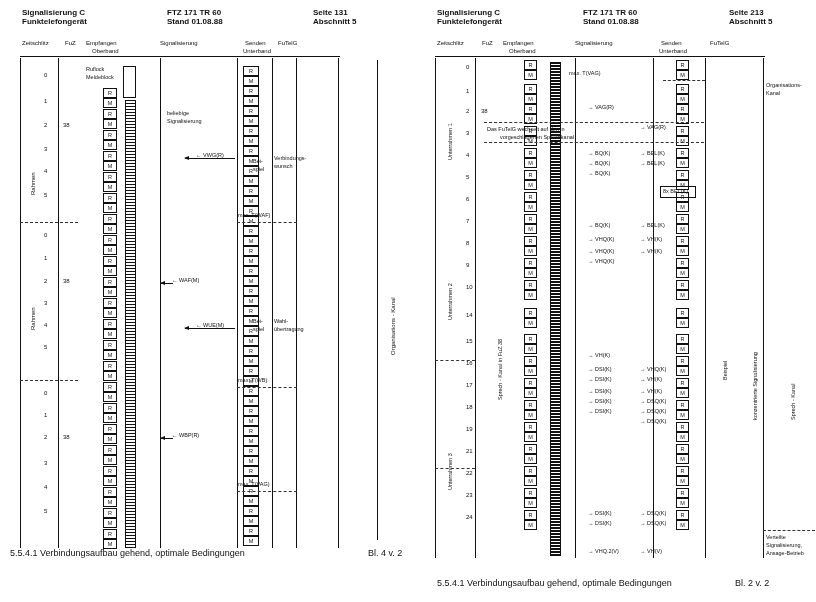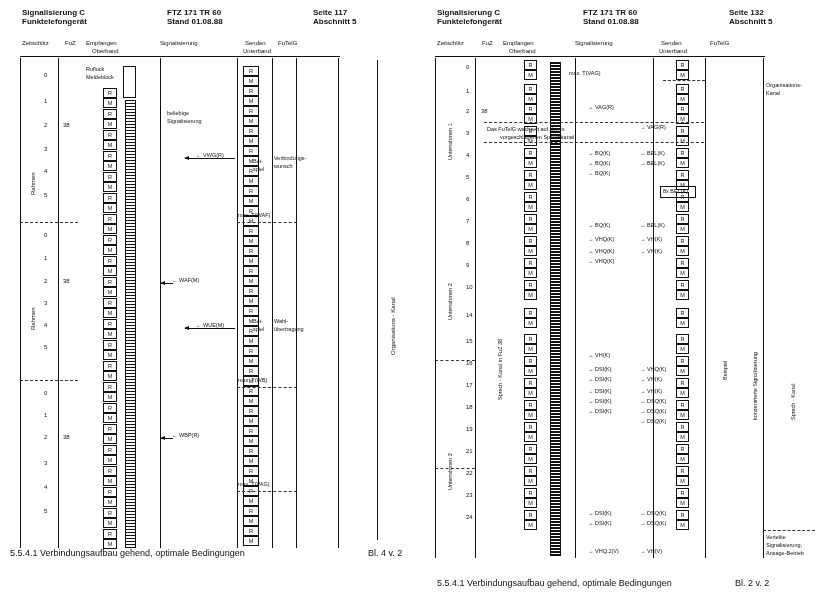--- a/index.html
+++ b/index.html
@@ -27,21 +27,21 @@
 <body>
 
 <div class="page">
 
   <div>
 
     <div class="t s8 b" style="left:22px;top:8px;">Signalisierung C</div>
     <div class="t s8 b" style="left:22px;top:17px;">Funktelefongerät</div>
     <div class="t s8 b" style="left:167px;top:8px;">FTZ 171 TR 60</div>
     <div class="t s8 b" style="left:167px;top:17px;">Stand 01.08.88</div>
-    <div class="t s8 b" style="left:313px;top:8px;">Seite 117</div>
+    <div class="t s8 b" style="left:313px;top:8px;">Seite 131</div>
     <div class="t s8 b" style="left:313px;top:17px;">Abschnitt 5</div>
 
     <div class="t s6" style="left:22px;top:40px;">Zeitschlitz</div>
     <div class="t s6" style="left:65px;top:40px;">FuZ</div>
     <div class="t s6" style="left:86px;top:40px;">Empfangen</div>
     <div class="t s6" style="left:92px;top:48px;">Oberband</div>
     <div class="t s6" style="left:160px;top:40px;">Signalisierung</div>
     <div class="t s6" style="left:245px;top:40px;">Senden</div>
     <div class="t s6" style="left:243px;top:48px;">Unterband</div>
     <div class="t s6" style="left:278px;top:40px;">FuTelG</div>
@@ -232,21 +232,21 @@
 
     <div class="t s9" style="left:10px;top:548px;">5.5.4.1 Verbindungsaufbau gehend, optimale Bedingungen</div>
     <div class="t s9" style="left:368px;top:548px;">Bl. 4 v. 2</div>
   </div>
 
   <div>
     <div class="t s8 b" style="left:437px;top:8px;">Signalisierung C</div>
     <div class="t s8 b" style="left:437px;top:17px;">Funktelefongerät</div>
     <div class="t s8 b" style="left:583px;top:8px;">FTZ 171 TR 60</div>
     <div class="t s8 b" style="left:583px;top:17px;">Stand 01.08.88</div>
-    <div class="t s8 b" style="left:729px;top:8px;">Seite 132</div>
+    <div class="t s8 b" style="left:729px;top:8px;">Seite 213</div>
     <div class="t s8 b" style="left:729px;top:17px;">Abschnitt 5</div>
 
     <div class="t s6" style="left:437px;top:40px;">Zeitschlitz</div>
     <div class="t s6" style="left:482px;top:40px;">FuZ</div>
     <div class="t s6" style="left:503px;top:40px;">Empfangen</div>
     <div class="t s6" style="left:509px;top:48px;">Oberband</div>
     <div class="t s6" style="left:575px;top:40px;">Signalisierung</div>
     <div class="t s6" style="left:661px;top:40px;">Senden</div>
     <div class="t s6" style="left:659px;top:48px;">Unterband</div>
     <div class="t s6" style="left:710px;top:40px;">FuTelG</div>

